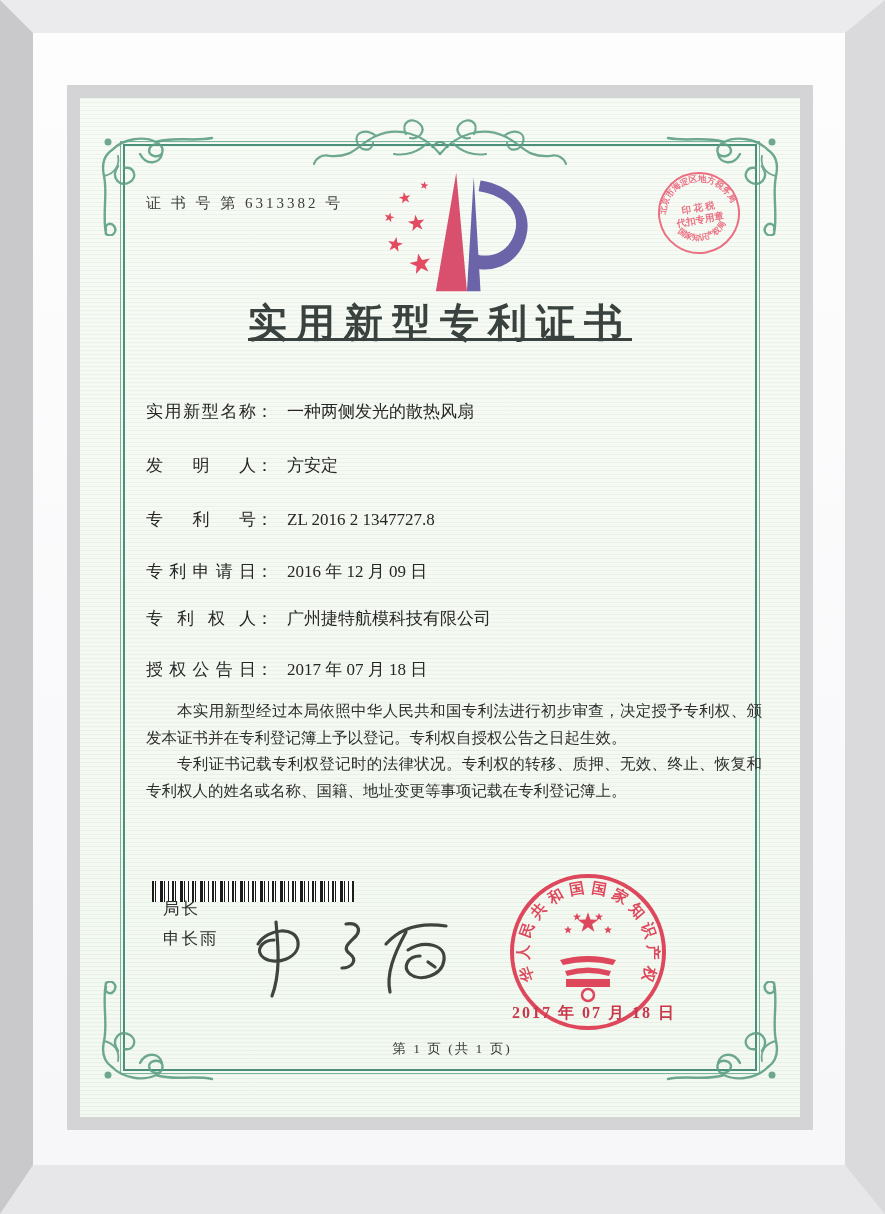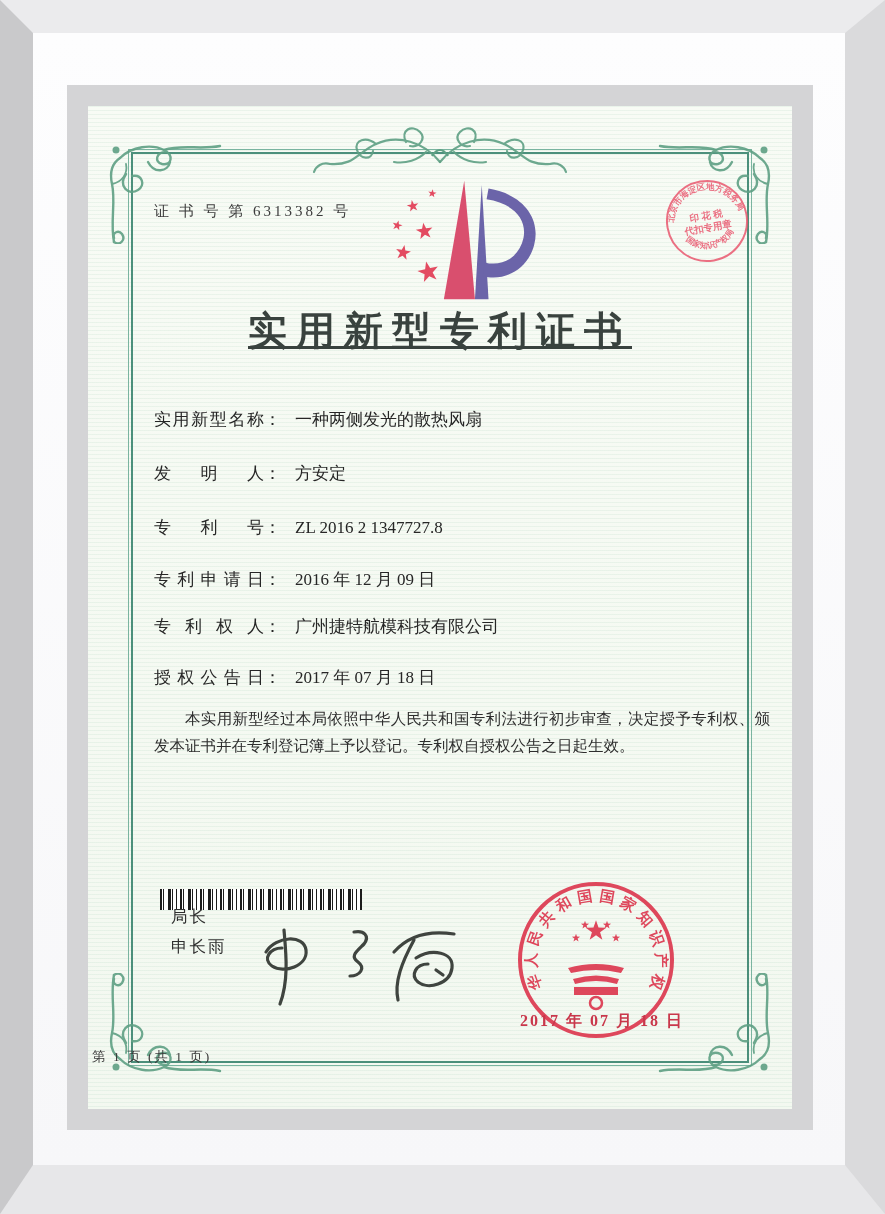--- a/index.html
+++ b/index.html
@@ -14,21 +14,21 @@
     border-style:solid;border-width:33px 40px 49px 33px;
     border-color:#ebebed #dadadc #e7e7e9 #c9c9cb;
     background:#fcfcfd;
   }
   .face{
     width:100%;height:100%;box-sizing:border-box;
     padding:52px 32px 35px 34px;background:linear-gradient(180deg,#fdfdfe,#f7f7f9);
   }
   .band{
     width:100%;height:100%;box-sizing:border-box;
-    padding:21px;background:#d4d4d6;
+    padding:13px;background:#d4d4d6;
   }
   .paper{
     width:100%;height:100%;position:relative;overflow:hidden;
     background:linear-gradient(180deg,#f8fbf5,#f3f8f0);
   }
   .paper::before{
     content:"";position:absolute;inset:0;pointer-events:none;
     background:repeating-linear-gradient(180deg,rgba(140,195,165,.13) 0 1px,transparent 1px 4px);
   }
   
@@ -47,21 +47,21 @@
   .bodytext p{margin:0;text-indent:2em;}
   .barcode{position:absolute;left:72px;top:783px;width:202px;height:21px;
     background:repeating-linear-gradient(90deg,
       #1c1c1c 0 2px,#fff 2px 3px,#1c1c1c 3px 4px,#fff 4px 8px,
       #1c1c1c 8px 11px,#fff 11px 12px,#1c1c1c 12px 13px,#fff 13px 16px,
       #1c1c1c 16px 17px,#fff 17px 20px);}
   .sigblock{position:absolute;left:83px;top:796px;font-size:16.5px;color:#2f2f2f;
             letter-spacing:2px;line-height:30px;}
   .sealdate{position:absolute;left:432px;top:905px;font-size:16px;letter-spacing:2px;
             color:#c9374b;font-weight:600;}
-  .footer{position:absolute;left:4px;top:942px;width:100%;text-align:left;
+  .footer{position:absolute;left:12px;top:942px;width:100%;text-align:center;
           font-size:13.5px;letter-spacing:2px;color:#3b3b3b;}
   svg{display:block;}
 </style>
 </head>
 <body>
 
 <div class="frame">
  <div class="face">
   <div class="band">
    <div class="paper">
@@ -141,20 +141,21 @@
 
     <div class="field-row" style="top:302px"><span class="flabel">实用新型名称</span><span>：</span><span class="fvalue">一种两侧发光的散热风扇</span></div>
     <div class="field-row" style="top:356px"><span class="flabel">发明人</span><span>：</span><span class="fvalue">方安定</span></div>
     <div class="field-row" style="top:410px"><span class="flabel">专利号</span><span>：</span><span class="fvalue">ZL 2016 2 1347727.8</span></div>
     <div class="field-row" style="top:462px"><span class="flabel">专利申请日</span><span>：</span><span class="fvalue">2016 年 12 月 09 日</span></div>
     <div class="field-row" style="top:509px"><span class="flabel">专利权人</span><span>：</span><span class="fvalue">广州捷特航模科技有限公司</span></div>
     <div class="field-row" style="top:560px"><span class="flabel">授权公告日</span><span>：</span><span class="fvalue">2017 年 07 月 18 日</span></div>
 
     <div class="bodytext">
       <p>本实用新型经过本局依照中华人民共和国专利法进行初步审查，决定授予专利权、颁发本证书并在专利登记簿上予以登记。专利权自授权公告之日起生效。</p>
+      <p>专利证书记载专利权登记时的法律状况。专利权的转移、质押、无效、终止、恢复和专利权人的姓名或名称、国籍、地址变更等事项记载在专利登记簿上。</p>
     </div>
 
     <div class="barcode"></div>
 
     <div class="sigblock">
       <div>局长</div>
       <div>申长雨</div>
     </div>
 
     <svg class="orn" style="left:168px;top:812px" width="235" height="95" viewBox="0 0 235 95">

